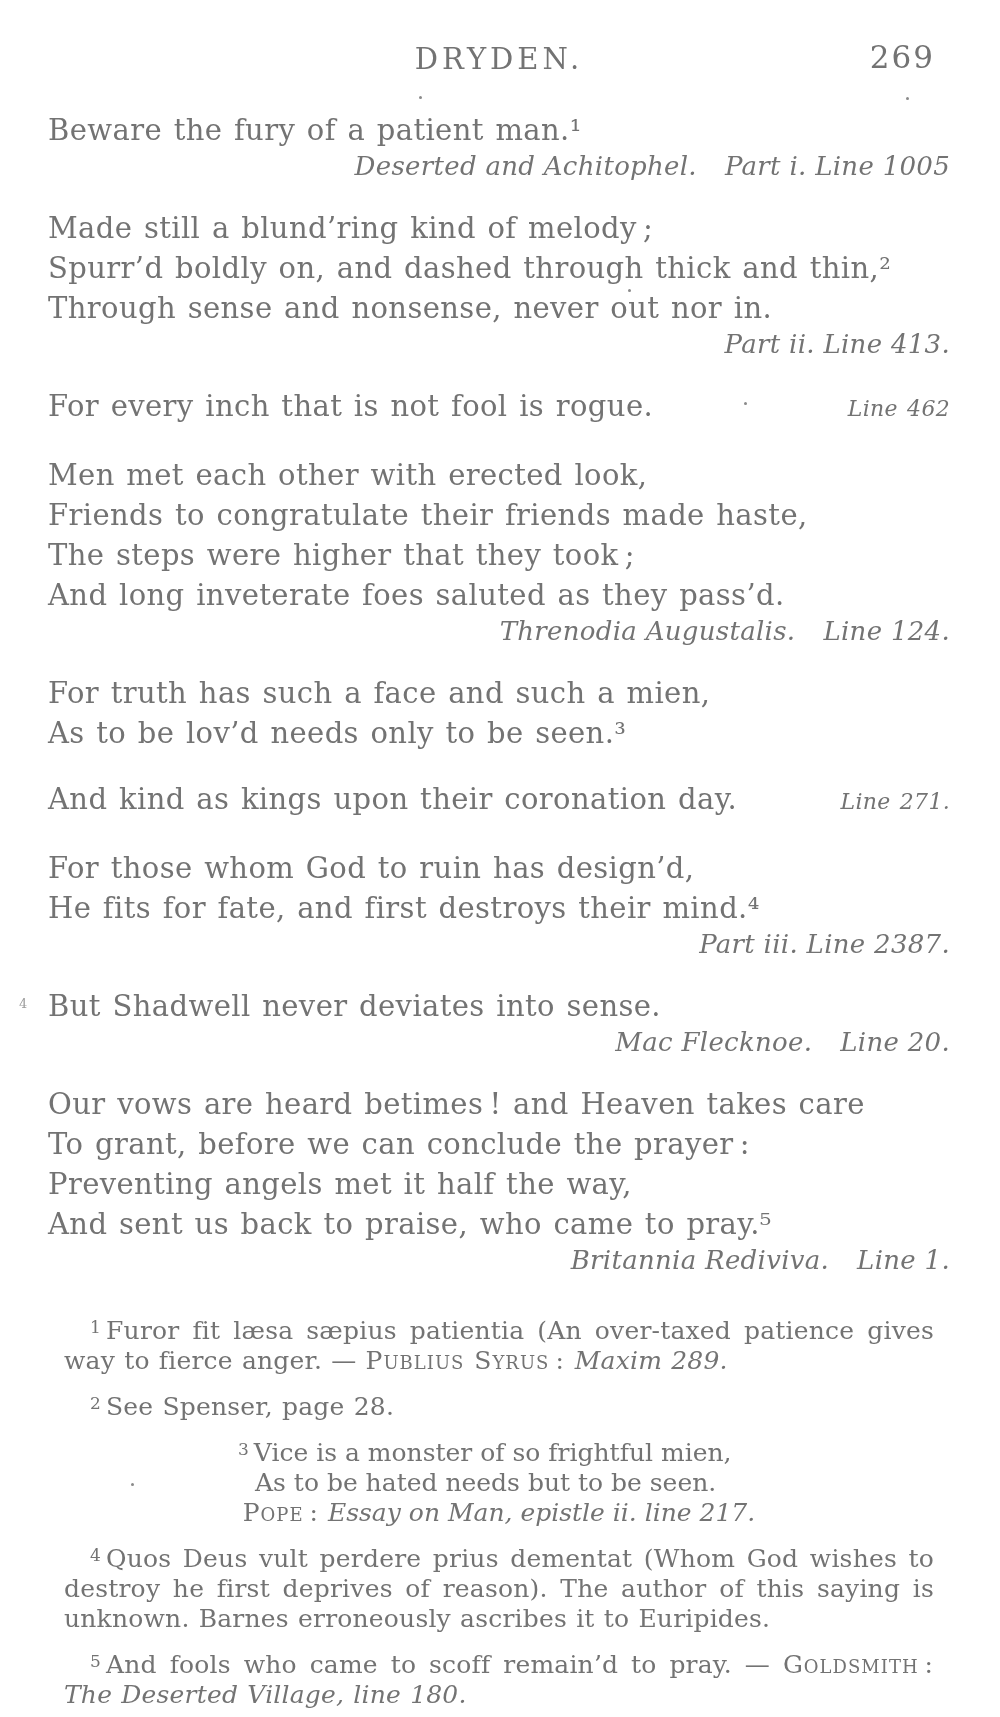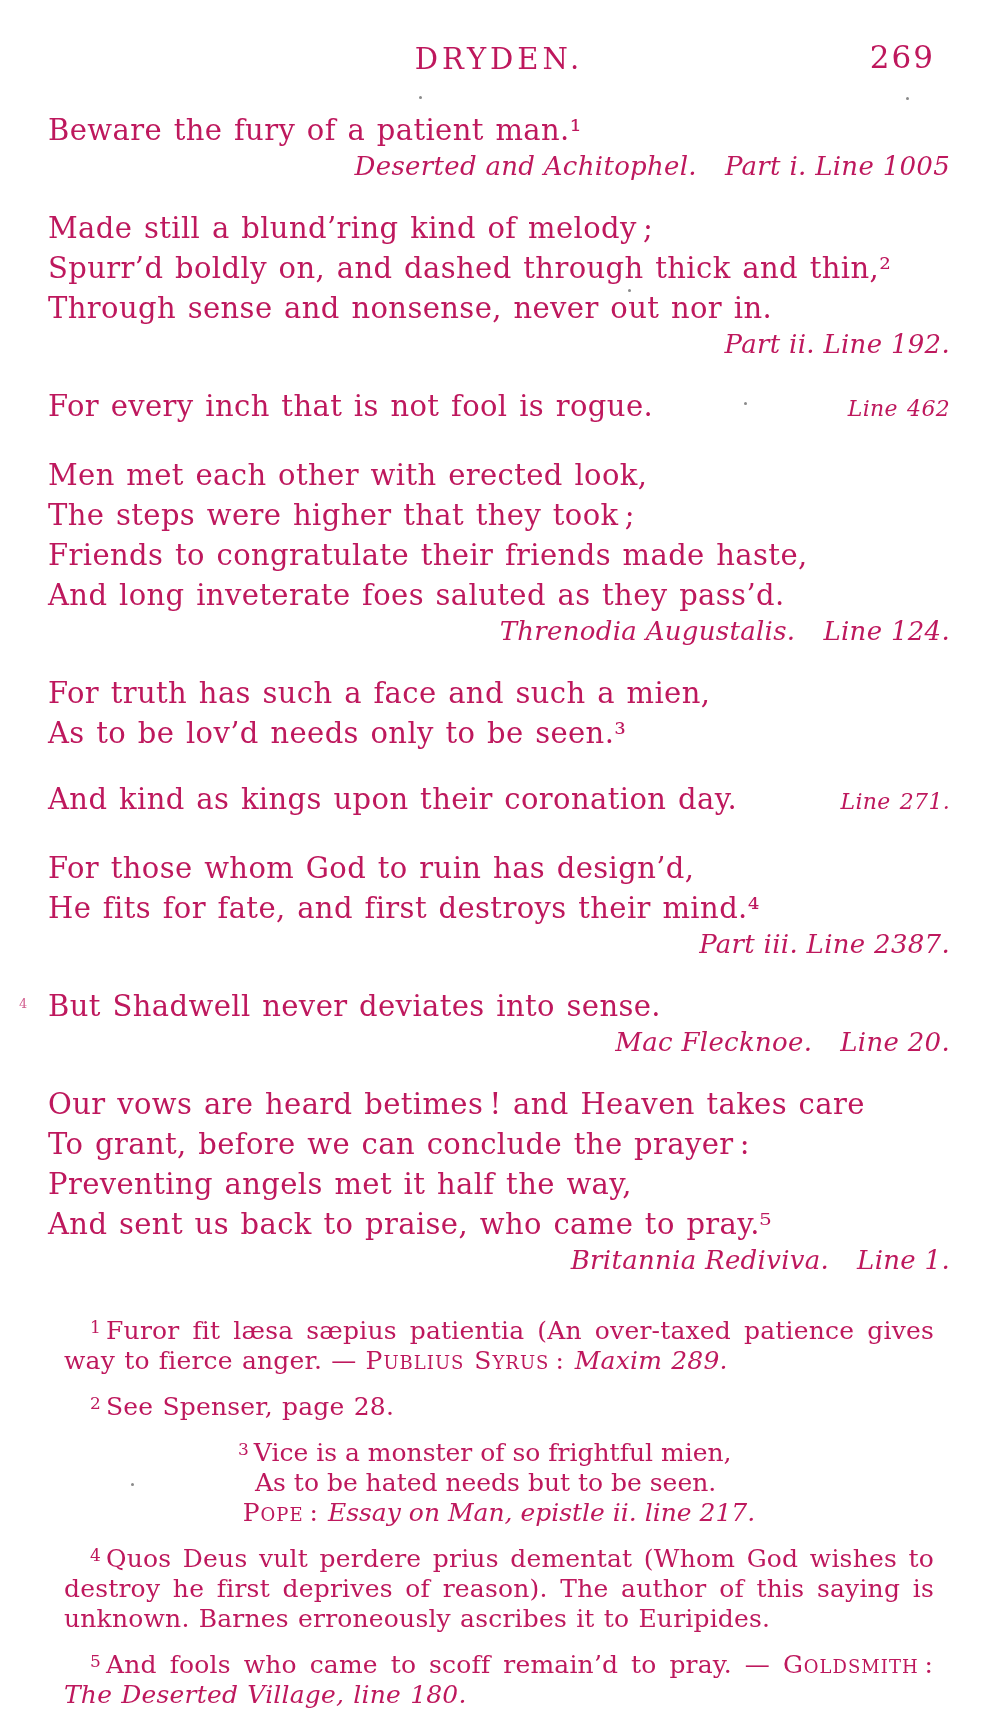--- a/index.html
+++ b/index.html
@@ -1,21 +1,21 @@
 <!DOCTYPE html>
 <html><head>
 <meta charset="utf-8">
 <style>
   html, body { margin: 0; padding: 0; background: #ffffff; }
   .page {
     position: relative;
     width: 1000px;
     height: 1717px;
     background: #ffffff;
-    color: #be185d;
+    color: #737373;
     font-family: "DejaVu Serif", "Liberation Serif", serif;
     box-sizing: border-box;
     padding: 42px 50px 0 48px;
     overflow: hidden;
   }
 
   
   .header { position: relative; height: 38px; margin-bottom: 30px; }
   .header-title {
     position: absolute; left: 0; right: 0;
@@ -78,35 +78,35 @@
     <div class="attr">
       <span class="attr-source">Deserted and Achitophel.</span><span class="attr-ref">Part i. Line 1005</span>
     </div>
   </section>
 
   <section class="quote-block">
     <div class="qline">Made still a blund’ring kind of melody ;</div>
     <div class="qline">Spurr’d boldly on, and dashed through thick and thin,²</div>
     <div class="qline">Through sense and nonsense, never out nor in.</div>
     <div class="attr">
-      <span class="attr-source"></span><span class="attr-ref">Part ii. Line 192.</span>
+      <span class="attr-source"></span><span class="attr-ref">Part ii. Line 413.</span>
     </div>
   </section>
 
   <section class="quote-block">
     <div class="qline qline-flex">
       <span>For every inch that is not fool is rogue.</span>
       <span class="inline-ref">Line 462</span>
     </div>
   </section>
 
   <section class="quote-block">
     <div class="qline">Men met each other with erected look,</div>
+    <div class="qline">Friends to congratulate their friends made haste,</div>
     <div class="qline">The steps were higher that they took ;</div>
-    <div class="qline">Friends to congratulate their friends made haste,</div>
     <div class="qline">And long inveterate foes saluted as they pass’d.</div>
     <div class="attr">
       <span class="attr-source">Threnodia Augustalis.</span><span class="attr-ref">Line 124.</span>
     </div>
   </section>
 
   <section class="quote-block">
     <div class="qline">For truth has such a face and such a mien,</div>
     <div class="qline">As to be lov’d needs only to be seen.³</div>
   </section>

